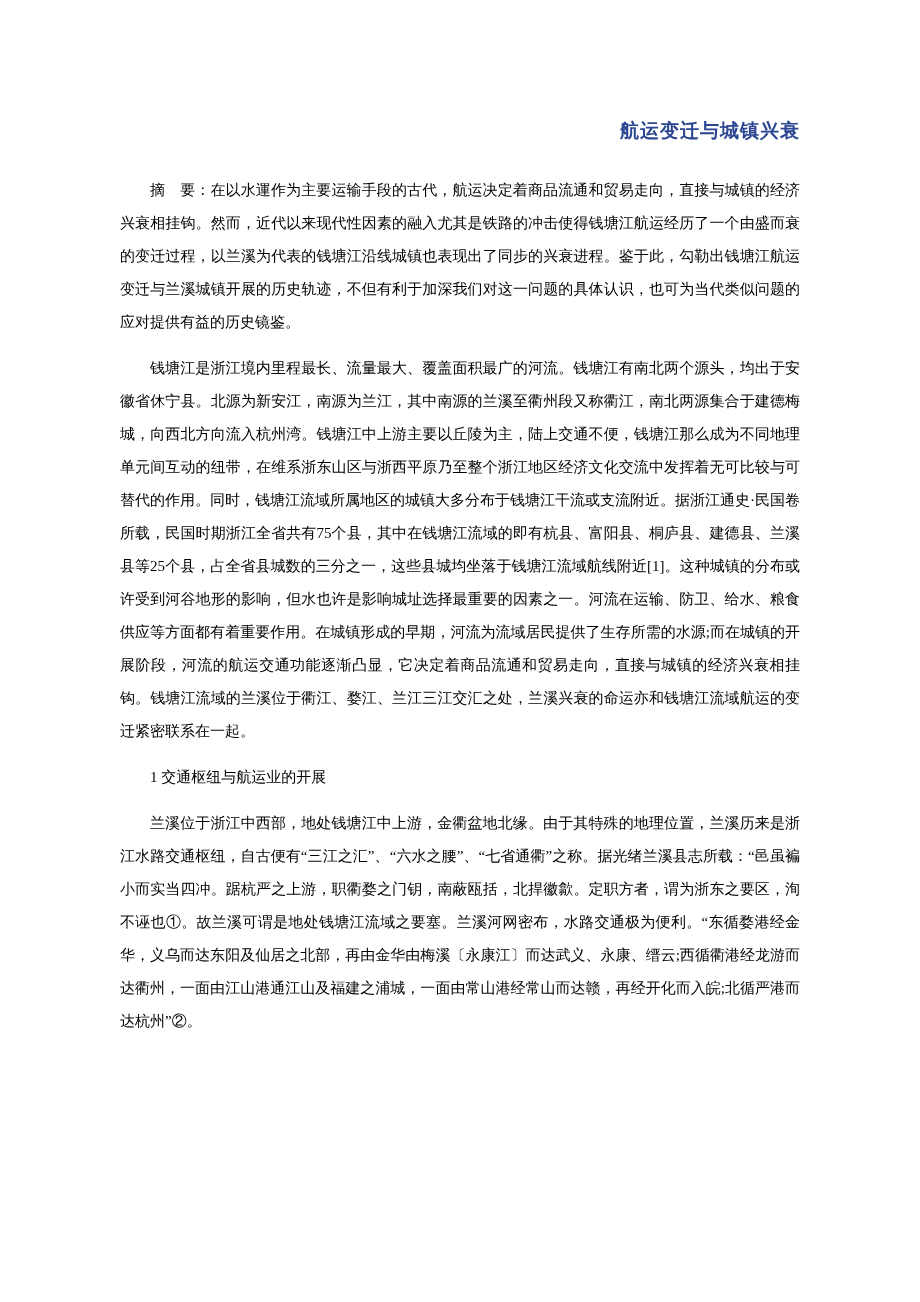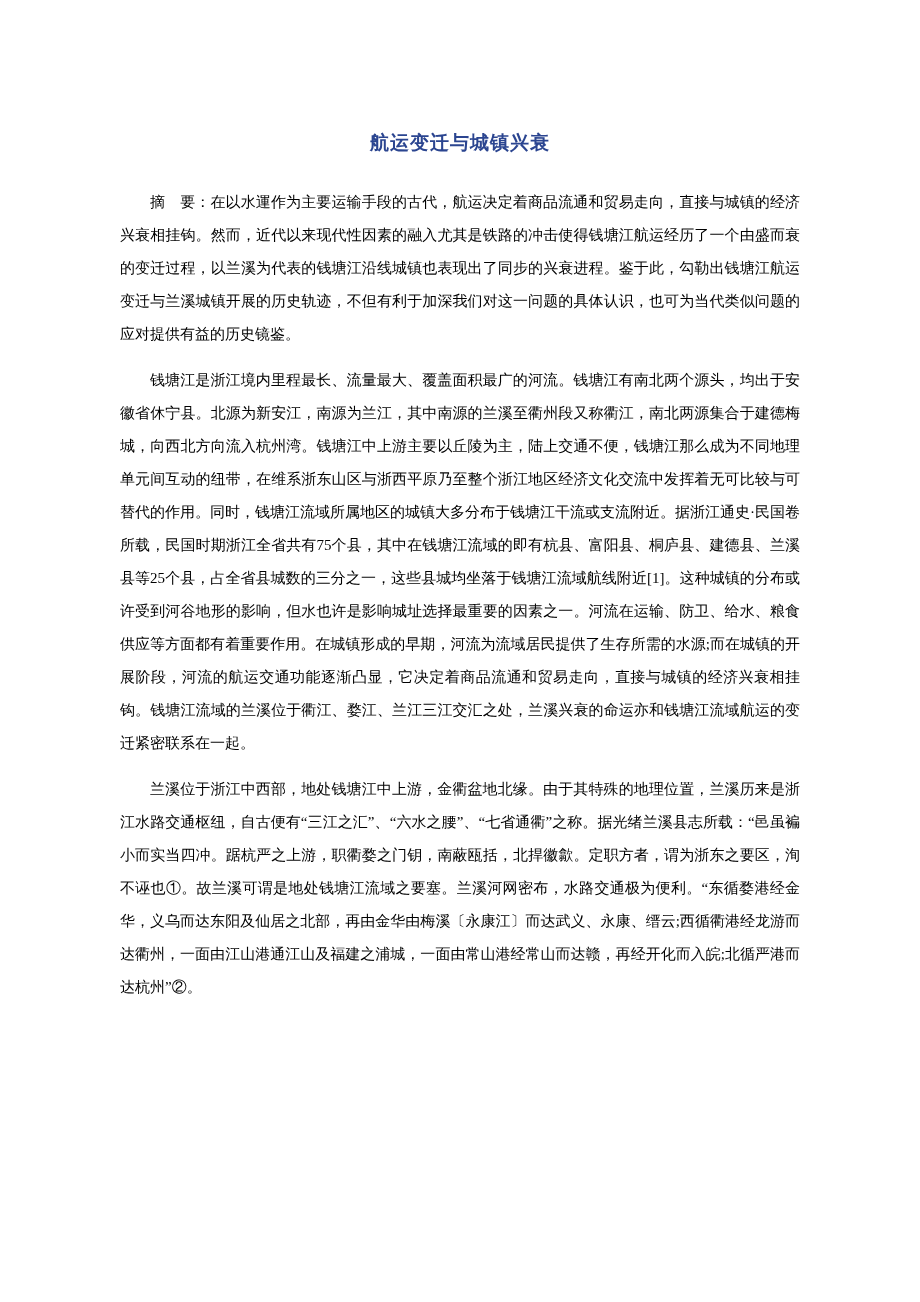--- a/index.html
+++ b/index.html
@@ -12,25 +12,25 @@
     width: 920px;
     height: 1302px;
     margin: 0 auto;
     background: #ffffff;
     box-sizing: border-box;
     padding: 118px 120px 40px 120px;
     overflow: hidden;
     font-family: "Liberation Serif", "DejaVu Serif", serif;
   }
   .doc-title {
-    text-align: center;
+    text-align: right;
     font-size: 19px;
     font-weight: bold;
     color: #2b4590;
-    margin: 12px 0 30px 0;
+    margin: 0 0 30px 0;
     letter-spacing: 1px;
   }
   .para {
     font-size: 15px;
     line-height: 2.2;
     color: #000000;
     text-align: justify;
     text-indent: 2em;
     margin: 0 0 13px 0;
     word-break: break-all;
@@ -44,16 +44,17 @@
 
 <div class="page">
 
   <h1 class="doc-title" style="color: rgb(43, 69, 144);">航运变迁与城镇兴衰</h1>
 
   <p class="para">摘　要：在以水運作为主要运输手段的古代，航运决定着商品流通和贸易走向，直接与城镇的经济兴衰相挂钩。然而，近代以来现代性因素的融入尤其是铁路的冲击使得钱塘江航运经历了一个由盛而衰的变迁过程，以兰溪为代表的钱塘江沿线城镇也表现出了同步的兴衰进程。鉴于此，勾勒出钱塘江航运变迁与兰溪城镇开展的历史轨迹，不但有利于加深我们对这一问题的具体认识，也可为当代类似问题的应对提供有益的历史镜鉴。</p>
 
 
   <p class="para">钱塘江是浙江境内里程最长、流量最大、覆盖面积最广的河流。钱塘江有南北两个源头，均出于安徽省休宁县。北源为新安江，南源为兰江，其中南源的兰溪至衢州段又称衢江，南北两源集合于建德梅城，向西北方向流入杭州湾。钱塘江中上游主要以丘陵为主，陆上交通不便，钱塘江那么成为不同地理单元间互动的纽带，在维系浙东山区与浙西平原乃至整个浙江地区经济文化交流中发挥着无可比较与可替代的作用。同时，钱塘江流域所属地区的城镇大多分布于钱塘江干流或支流附近。据浙江通史·民国卷所载，民国时期浙江全省共有75个县，其中在钱塘江流域的即有杭县、富阳县、桐庐县、建德县、兰溪县等25个县，占全省县城数的三分之一，这些县城均坐落于钱塘江流域航线附近[1]。这种城镇的分布或许受到河谷地形的影响，但水也许是影响城址选择最重要的因素之一。河流在运输、防卫、给水、粮食供应等方面都有着重要作用。在城镇形成的早期，河流为流域居民提供了生存所需的水源;而在城镇的开展阶段，河流的航运交通功能逐渐凸显，它决定着商品流通和贸易走向，直接与城镇的经济兴衰相挂钩。钱塘江流域的兰溪位于衢江、婺江、兰江三江交汇之处，兰溪兴衰的命运亦和钱塘江流域航运的变迁紧密联系在一起。</p>
 
+  <p class="para heading-para">1 交通枢纽与航运业的开展</p>
 
   <p class="para">兰溪位于浙江中西部，地处钱塘江中上游，金衢盆地北缘。由于其特殊的地理位置，兰溪历来是浙江水路交通枢纽，自古便有“三江之汇”、“六水之腰”、“七省通衢”之称。据光绪兰溪县志所载：“邑虽褊小而实当四冲。踞杭严之上游，职衢婺之门钥，南蔽瓯括，北捍徽歙。定职方者，谓为浙东之要区，洵不诬也①。故兰溪可谓是地处钱塘江流域之要塞。兰溪河网密布，水路交通极为便利。“东循婺港经金华，义乌而达东阳及仙居之北部，再由金华由梅溪〔永康江〕而达武义、永康、缙云;西循衢港经龙游而达衢州，一面由江山港通江山及福建之浦城，一面由常山港经常山而达赣，再经开化而入皖;北循严港而达杭州”②。</p>
 
 </div>
 
 </body></html>

